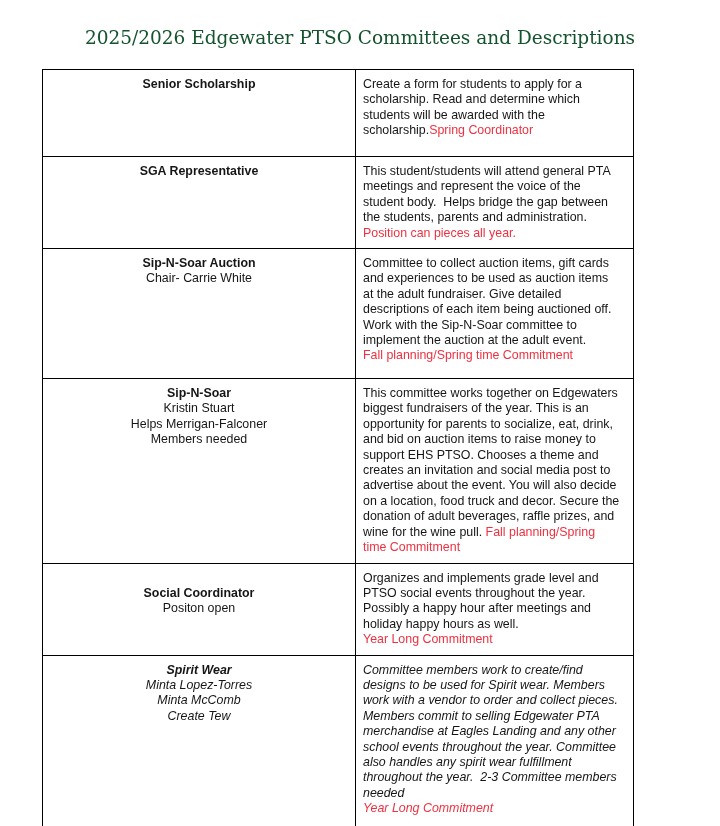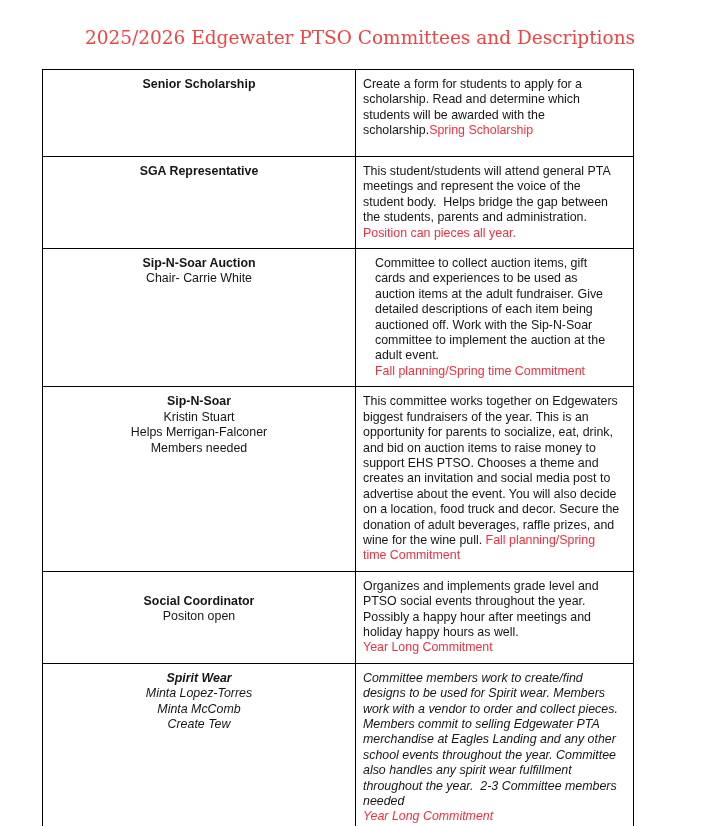--- a/index.html
+++ b/index.html
@@ -16,40 +16,40 @@
     background:var(--paper);
     font-family:"Liberation Sans", sans-serif;
     color:var(--ink);
     overflow:hidden;
   }
   .title{
     font-family:"DejaVu Serif", "Liberation Serif", serif;
     font-size:18.5px;
     font-weight:normal;
     text-align:center;
-    color:#ef4444;
+    color:#14532d;
     margin:27px 0 0 0;
   }
   .table{
     margin:21px 0 0 42px;
     width:592px;
     border:1.5px solid var(--line);
     background:var(--paper);
   }
   .row{
     display:flex;
     align-items:stretch;
   }
   .row + .row{
     border-top:1.5px solid var(--line);
   }
   
   .row:nth-child(1){min-height:86px;}
   .row:nth-child(2){min-height:92px;}
-  .row:nth-child(3){min-height:130px;gap:12px;}
+  .row:nth-child(3){min-height:130px;}
   .row:nth-child(4){min-height:166px;}
   .row:nth-child(5){min-height:71px;}
   .row:nth-child(6){min-height:200px;font-style:italic;}
   .cell{
     font-size:12.4px;
     line-height:15.4px;
   }
   .left{
     flex:0 0 313px;
     width:313px;
@@ -77,21 +77,21 @@
 
 <div class="page">
   <div class="title">2025/2026 Edgewater PTSO Committees and Descriptions</div>
 
   <div class="table" id="committees-table">
   <div class="row">
     <div class="cell left">
       <div class="cname">Senior Scholarship</div>
         </div>
     <div class="cell right">
-      <div class="desc"><span>Create a form for students to apply for a scholarship. Read and determine which students will be awarded with the scholarship.</span><span class="red">Spring Scholarship</span></div>
+      <div class="desc"><span>Create a form for students to apply for a scholarship. Read and determine which students will be awarded with the scholarship.</span><span class="red">Spring Coordinator</span></div>
     </div>
   </div>
 
   <div class="row">
     <div class="cell left">
       <div class="cname">SGA Representative</div>
     </div>
     <div class="cell right">
       <div class="desc"><span>This student/students will attend general PTA meetings and represent the voice of the student body.  Helps bridge the gap between the students, parents and administration. </span><span class="red">Position can pieces all year.</span></div>
     </div>

